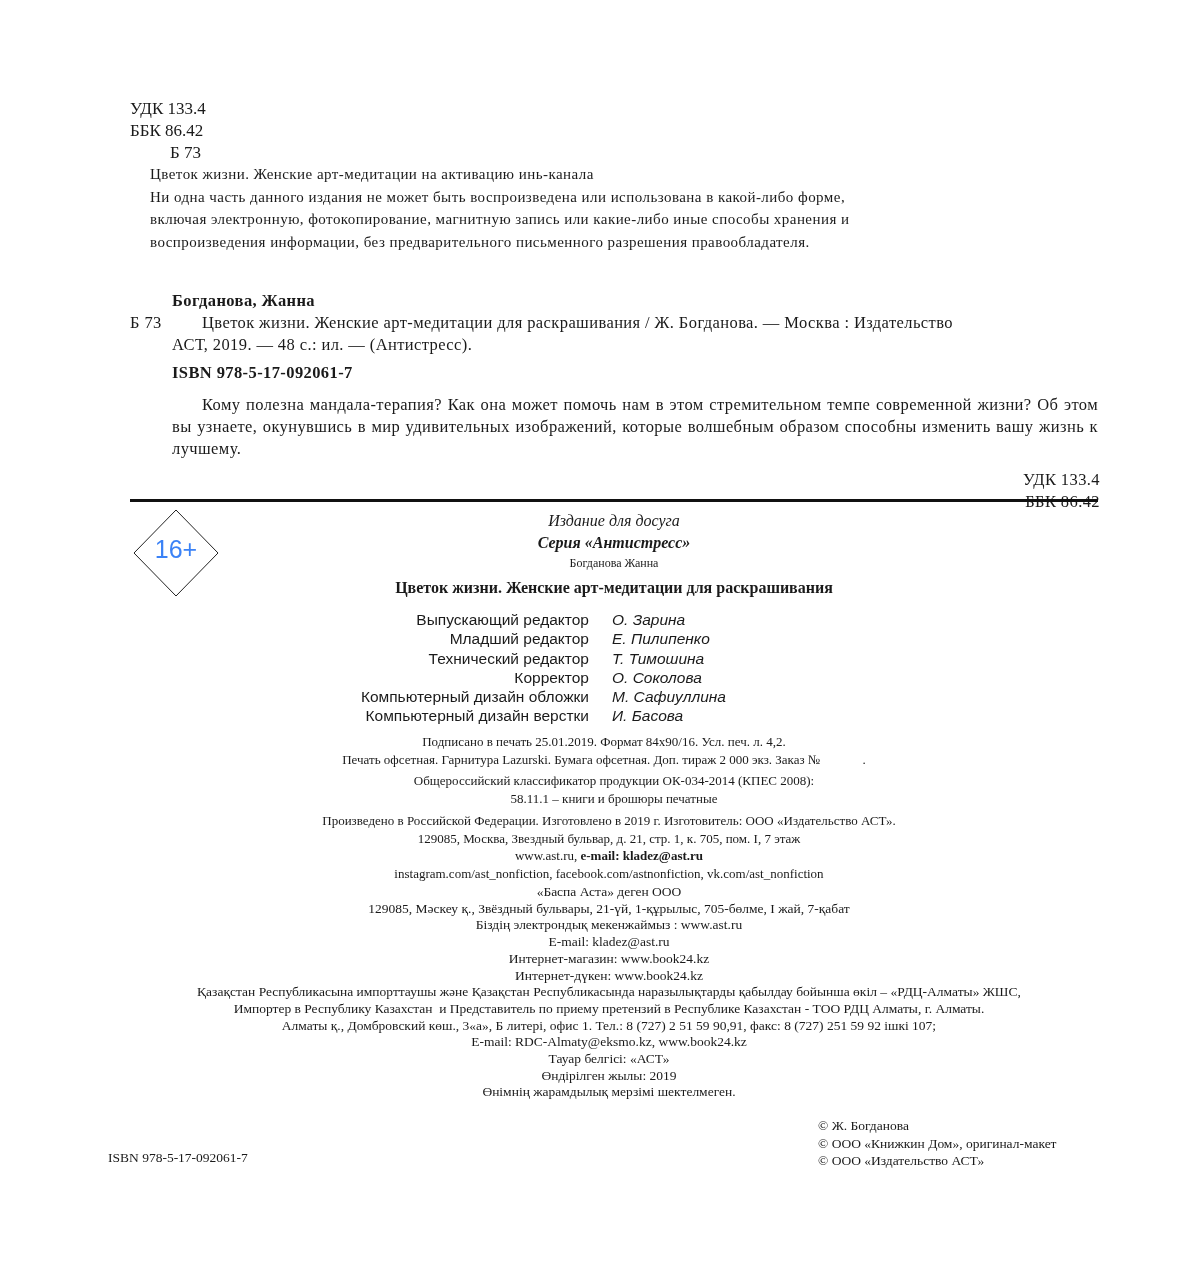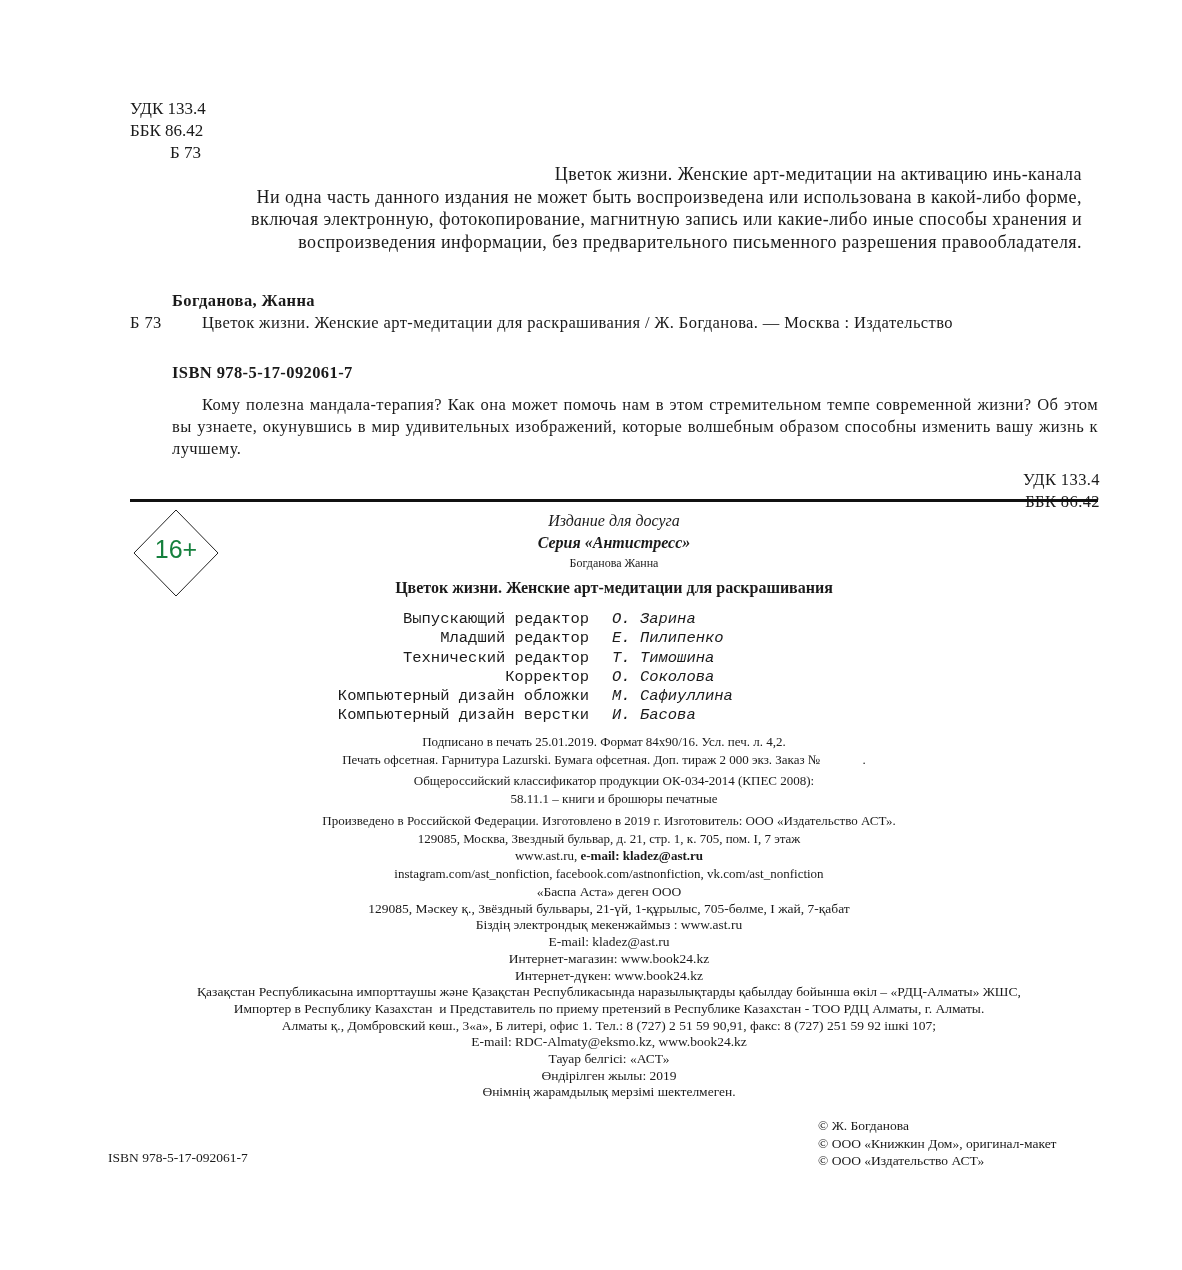--- a/index.html
+++ b/index.html
@@ -6,48 +6,48 @@
   body { width:1182px; height:1270px; position:relative; overflow:hidden;
          font-family:"Liberation Serif", "DejaVu Serif", serif; color:#1a1a1a; }
   .abs { position:absolute; white-space:nowrap; }
   .bold { font-weight:bold; }
 
   
   .udk-top { left:130px; top:98px; font-size:17px; line-height:22px; font-family:"Liberation Serif", serif; }
   .udk-top div { height:22px; }
   .udk-top .b73 { padding-left:40px; }
 
-  .notice { left:150px; width:932px; top:163px; font-size:18px; line-height:22.5px;
-            text-align:right; font-family:"Liberation Serif", serif; letter-spacing:0.45px; }
+  .notice { left:150px; width:932px; top:163px; font-size:15px; line-height:22.5px;
+            text-align:left; font-family:"Liberation Serif", serif; letter-spacing:0.45px; }
   .notice div { white-space:nowrap; }
 
   .card { left:130px; top:290px; width:970px; font-size:16.5px; line-height:22px; font-family:"Liberation Serif", serif; letter-spacing:0.4px; }
   .card .author { padding-left:42px; font-weight:bold; height:22px; }
   .card .entry { position:relative; height:44px; }
   .card .entry .code { position:absolute; left:0; top:0; }
   .card .entry .l1 { position:absolute; left:72px; top:0; }
   .card .entry .l2 { position:absolute; left:42px; top:22px; }
   .card .isbn { padding-left:42px; font-weight:bold; margin-top:6px; height:22px; }
   .card .annot { margin-top:10px; padding-left:42px; width:926px; text-align:justify; text-align-last:left; }
   .card .annot p { margin:0; text-indent:30px; }
   .card .udk-right { text-align:right; margin-top:9px; }
 
   .rule { left:130px; top:499px; width:968px; height:3px; background:#111; }
 
   .badge { left:133px; top:509px; width:86px; height:88px; }
   .badge svg { display:block; }
-  .badge-text { left:133px; top:535px; width:86px; text-align:center; font-family:"Liberation Sans", sans-serif; font-size:25px; color:#15803d; }
+  .badge-text { left:133px; top:535px; width:86px; text-align:center; font-family:"Liberation Sans", sans-serif; font-size:25px; color:#3b82f6; }
 
   .imprint { left:130px; width:968px; text-align:center; font-family:"Liberation Serif", serif; }
   .im-leisure { top:512px; font-size:16px; font-style:italic; }
   .im-series { top:534px; font-size:16px; font-style:italic; font-weight:bold; }
   .im-author { top:556px; font-size:12px; }
   .im-title { top:579px; font-size:16px; font-weight:bold; }
 
-  .staff { top:610px; font-size:15.5px; line-height:19.3px; font-family:Liberation Mono, monospace; }
+  .staff { top:610px; font-size:15.5px; line-height:19.3px; font-family:Liberation Sans, sans-serif; }
   .staff .row { position:relative; height:19.3px; }
   .staff .role { position:absolute; right:0; width:400px; text-align:right; }
   .staff .name { position:absolute; left:0; font-style:italic; }
   .roles-col { left:189px; width:400px; }
   .names-col { left:612px; }
 
   .tech { font-size:13px; line-height:17.5px; font-family:"Liberation Serif", serif; }
   .kz { font-size:13.5px; line-height:16.7px; font-family:"Liberation Serif", serif; }
 
   .copy { left:818px; top:1117px; font-size:13.5px; line-height:17.5px; font-family:"Liberation Serif", serif; }
@@ -67,20 +67,21 @@
   <div>Ни одна часть данного издания не может быть воспроизведена или использована в какой-либо форме,</div>
   <div>включая электронную, фотокопирование, магнитную запись или какие-либо иные способы хранения и</div>
   <div>воспроизведения информации, без предварительного письменного разрешения правообладателя.</div>
 </div>
 
 <div class="abs card" style="white-space:normal;">
   <div class="author">Богданова, Жанна</div>
   <div class="entry">
     <span class="code">Б 73</span>
     <span class="l1" style="white-space:nowrap;">Цветок жизни. Женские арт-медитации для раскрашивания / Ж. Богданова. — Москва : Издательство</span>
+    <span class="l2" style="white-space:nowrap;">АСТ, 2019. — 48 с.: ил. — (Антистресс).</span>
   </div>
   <div class="isbn">ISBN 978-5-17-092061-7</div>
   <div class="annot">
     <p>Кому полезна мандала-терапия? Как она может помочь нам в этом стремительном темпе современной жизни? Об этом вы узнаете, окунувшись в мир удивительных изображений, которые волшебным образом способны изменить вашу жизнь к лучшему.</p>
   </div>
   <div class="udk-right">
     <div>УДК 133.4</div>
     <div>ББК 86.42</div>
   </div>
 </div>

